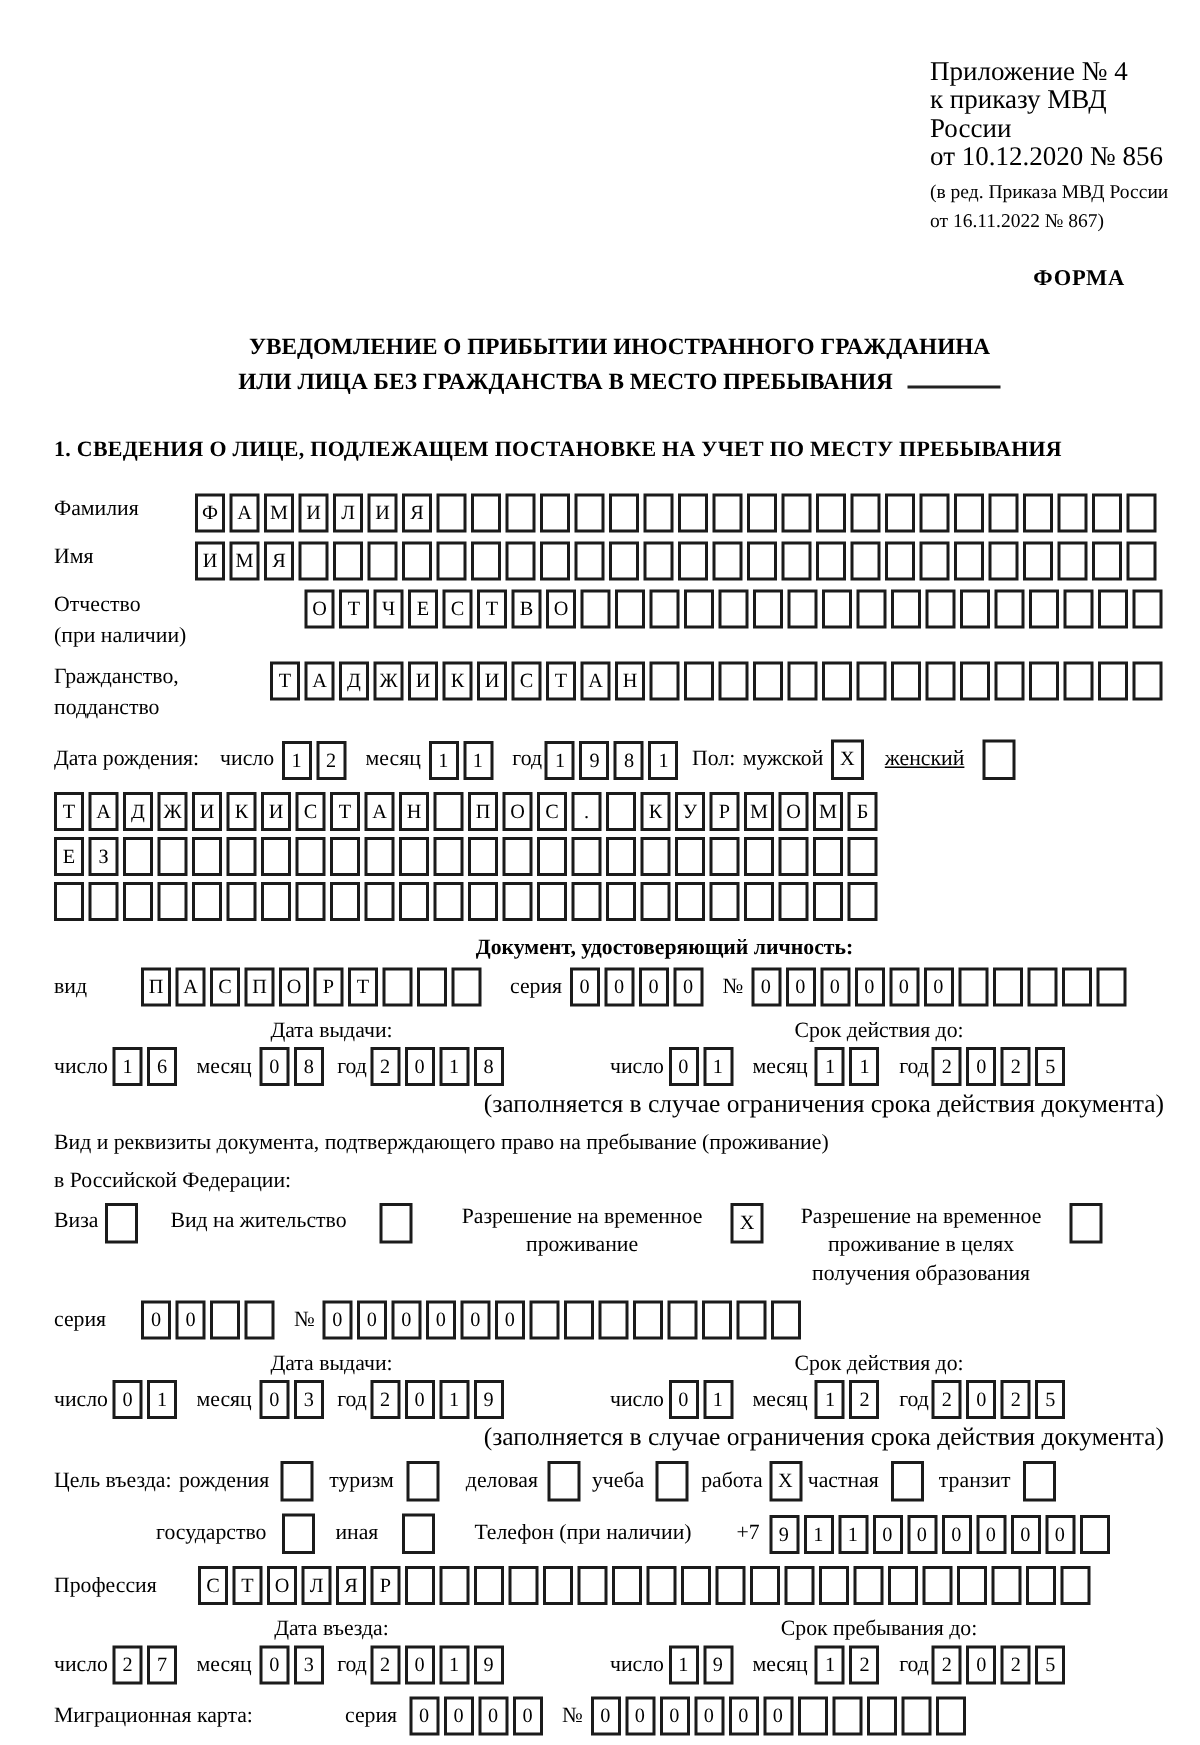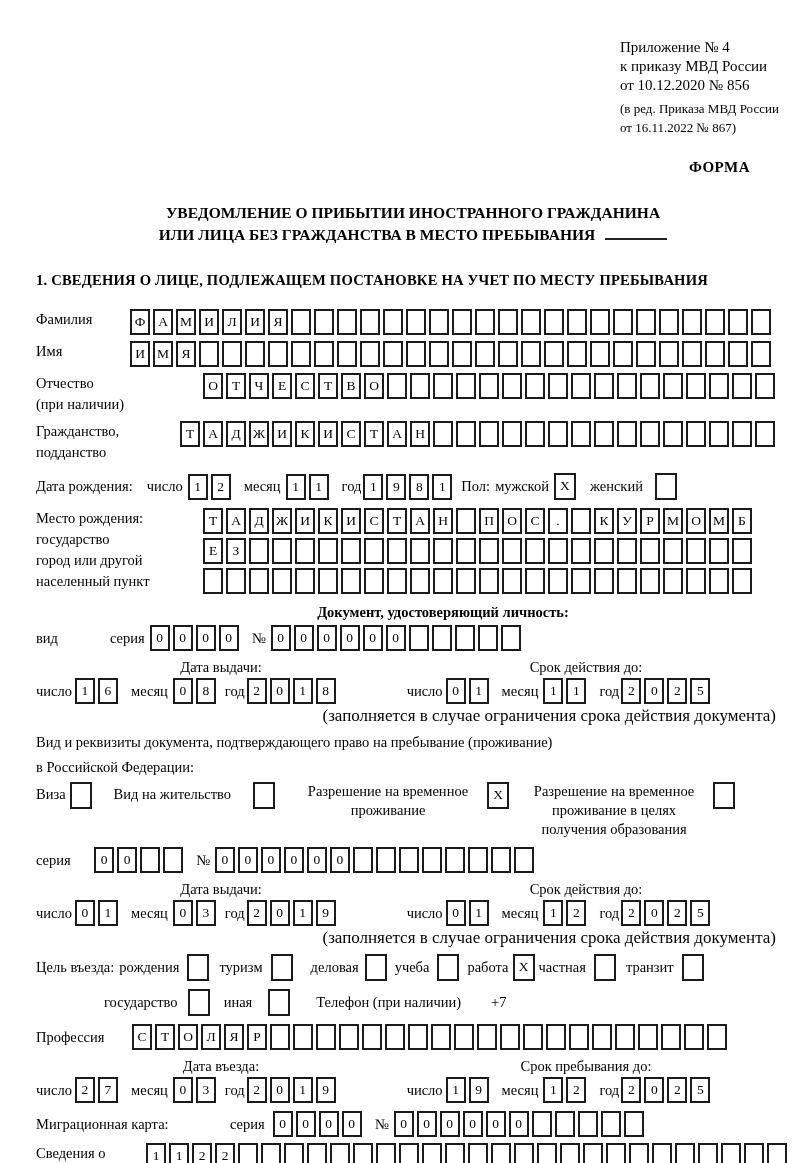--- a/index.html
+++ b/index.html
@@ -2,21 +2,21 @@
 <html><head>
 <meta charset="utf-8">
 <style>
   html,body{margin:0;padding:0;background:#fff;}
   body{
     width:800px;min-height:1163px;
     font-family:"Liberation Serif","DejaVu Serif",serif;
     color:#000;position:relative;box-sizing:border-box;
     padding:38px 10px 20px 36px;font-size:14.5px;
   }
-  .appendix{margin-left:584px;line-height:19px;font-size:15px;}
+  .appendix{margin-left:584px;line-height:19px;font-size:18px;}
   .edition{margin-left:584px;line-height:19px;font-size:13px;margin-top:4px;}
   .forma{font-weight:bold;text-align:right;margin:22px 40px 0 0;font-size:15px;letter-spacing:.5px;}
   .title{font-weight:bold;text-align:center;font-size:15.5px;line-height:22px;margin-top:26px;}
   .title-underline{display:inline-block;width:62px;border-bottom:2px solid #222;height:14px;margin-left:10px;}
   .section-heading{font-weight:bold;font-size:14.6px;margin-top:26px;letter-spacing:.2px;}
   .frow{display:flex;align-items:flex-start;margin-top:6px;}
   .lbl{line-height:20px;}
   .lbl2{line-height:21px;}
   .cells{white-space:nowrap;}
   .cell{
@@ -86,42 +86,37 @@
   <span>Дата рождения:</span>
   <span class="dl" style="margin-left:14px;">число</span>
   <span class="cells"><span class="cell">1</span><span class="cell">2</span></span>
   <span class="dl">месяц</span>
   <span class="cells"><span class="cell">1</span><span class="cell">1</span></span>
   <span class="dl" style="margin-right:2px;">год</span>
   <span class="cells"><span class="cell">1</span><span class="cell">9</span><span class="cell">8</span><span class="cell">1</span></span>
   <span style="margin-left:6px;">Пол:</span>
   <span style="margin-left:5px;">мужской</span>
   <span class="cells cbx" style="margin-left:5px;"><span class="cell">X</span></span>
-  <span style="margin-left:14px;">женский</span>
+  <span style="margin-left:14px;text-decoration:underline;">женский</span>
   <span class="cells cbx" style="margin-left:12px;"><span class="cell"></span></span>
 </div>
 
 <div class="frow" style="margin-top:8px;">
-  <div class="lbl2" style="width:167px;">
-    <div>Место рождения:</div>
-    <div>государство</div>
-    <div>город или другой</div>
-    <div>населенный пункт</div>
-  </div>
   <div>
     <div class="cells"><span class="cell">Т</span><span class="cell">А</span><span class="cell">Д</span><span class="cell">Ж</span><span class="cell">И</span><span class="cell">К</span><span class="cell">И</span><span class="cell">С</span><span class="cell">Т</span><span class="cell">А</span><span class="cell">Н</span><span class="cell"></span><span class="cell">П</span><span class="cell">О</span><span class="cell">С</span><span class="cell">.</span><span class="cell"></span><span class="cell">К</span><span class="cell">У</span><span class="cell">Р</span><span class="cell">М</span><span class="cell">О</span><span class="cell">М</span><span class="cell">Б</span></div>
     <div class="cells" style="margin-top:4px;"><span class="cell">Е</span><span class="cell">З</span><span class="cell"></span><span class="cell"></span><span class="cell"></span><span class="cell"></span><span class="cell"></span><span class="cell"></span><span class="cell"></span><span class="cell"></span><span class="cell"></span><span class="cell"></span><span class="cell"></span><span class="cell"></span><span class="cell"></span><span class="cell"></span><span class="cell"></span><span class="cell"></span><span class="cell"></span><span class="cell"></span><span class="cell"></span><span class="cell"></span><span class="cell"></span><span class="cell"></span></div>
     <div class="cells" style="margin-top:4px;"><span class="cell"></span><span class="cell"></span><span class="cell"></span><span class="cell"></span><span class="cell"></span><span class="cell"></span><span class="cell"></span><span class="cell"></span><span class="cell"></span><span class="cell"></span><span class="cell"></span><span class="cell"></span><span class="cell"></span><span class="cell"></span><span class="cell"></span><span class="cell"></span><span class="cell"></span><span class="cell"></span><span class="cell"></span><span class="cell"></span><span class="cell"></span><span class="cell"></span><span class="cell"></span><span class="cell"></span></div>
   </div>
 </div>
 
 <div class="center-note" style="margin-left:60px;text-align:center;">Документ, удостоверяющий личность:</div>
 
 <div class="frow inline" style="margin-top:4px;">
   <span style="width:58px;">вид</span>
+  <span class="cells"><span class="cell">П</span><span class="cell">А</span><span class="cell">С</span><span class="cell">П</span><span class="cell">О</span><span class="cell">Р</span><span class="cell">Т</span><span class="cell"></span><span class="cell"></span><span class="cell"></span></span>
   <span class="dl" style="margin-left:16px;">серия</span>
   <span class="cells"><span class="cell">0</span><span class="cell">0</span><span class="cell">0</span><span class="cell">0</span></span>
   <span class="dl">№</span>
   <span class="cells"><span class="cell">0</span><span class="cell">0</span><span class="cell">0</span><span class="cell">0</span><span class="cell">0</span><span class="cell">0</span><span class="cell"></span><span class="cell"></span><span class="cell"></span><span class="cell"></span><span class="cell"></span></span>
 </div>
 
 <div class="twocol-head">
   <div style="width:370px;text-align:center;">Дата выдачи:</div>
   <div style="width:360px;text-align:center;">Срок действия до:</div>
 </div>
@@ -207,20 +202,21 @@
   <span class="cells cbx" style="margin-left:8px;"><span class="cell"></span></span>
 </div>
 
 <div class="frow inline" style="margin-top:8px;">
   <span style="margin-left:68px;">государство</span>
   <span class="cells cbx" style="margin-left:10px;"><span class="cell"></span></span>
   <span style="margin-left:14px;">иная</span>
   <span class="cells cbx" style="margin-left:16px;"><span class="cell"></span></span>
   <span style="margin-left:26px;">Телефон (при наличии)</span>
   <span style="margin-left:30px;margin-right:6px;">+7</span>
+  <span class="cells"><span class="cell">9</span><span class="cell">1</span><span class="cell">1</span><span class="cell">0</span><span class="cell">0</span><span class="cell">0</span><span class="cell">0</span><span class="cell">0</span><span class="cell">0</span><span class="cell"></span></span>
 </div>
 
 <div class="frow inline" style="margin-top:8px;">
   <span style="width:96px;">Профессия</span>
   <span class="cells"><span class="cell">С</span><span class="cell">Т</span><span class="cell">О</span><span class="cell">Л</span><span class="cell">Я</span><span class="cell">Р</span><span class="cell"></span><span class="cell"></span><span class="cell"></span><span class="cell"></span><span class="cell"></span><span class="cell"></span><span class="cell"></span><span class="cell"></span><span class="cell"></span><span class="cell"></span><span class="cell"></span><span class="cell"></span><span class="cell"></span><span class="cell"></span><span class="cell"></span><span class="cell"></span><span class="cell"></span><span class="cell"></span><span class="cell"></span><span class="cell"></span></span>
 </div>
 
 <div class="twocol-head">
   <div style="width:370px;text-align:center;">Дата въезда:</div>
   <div style="width:360px;text-align:center;">Срок пребывания до:</div>

